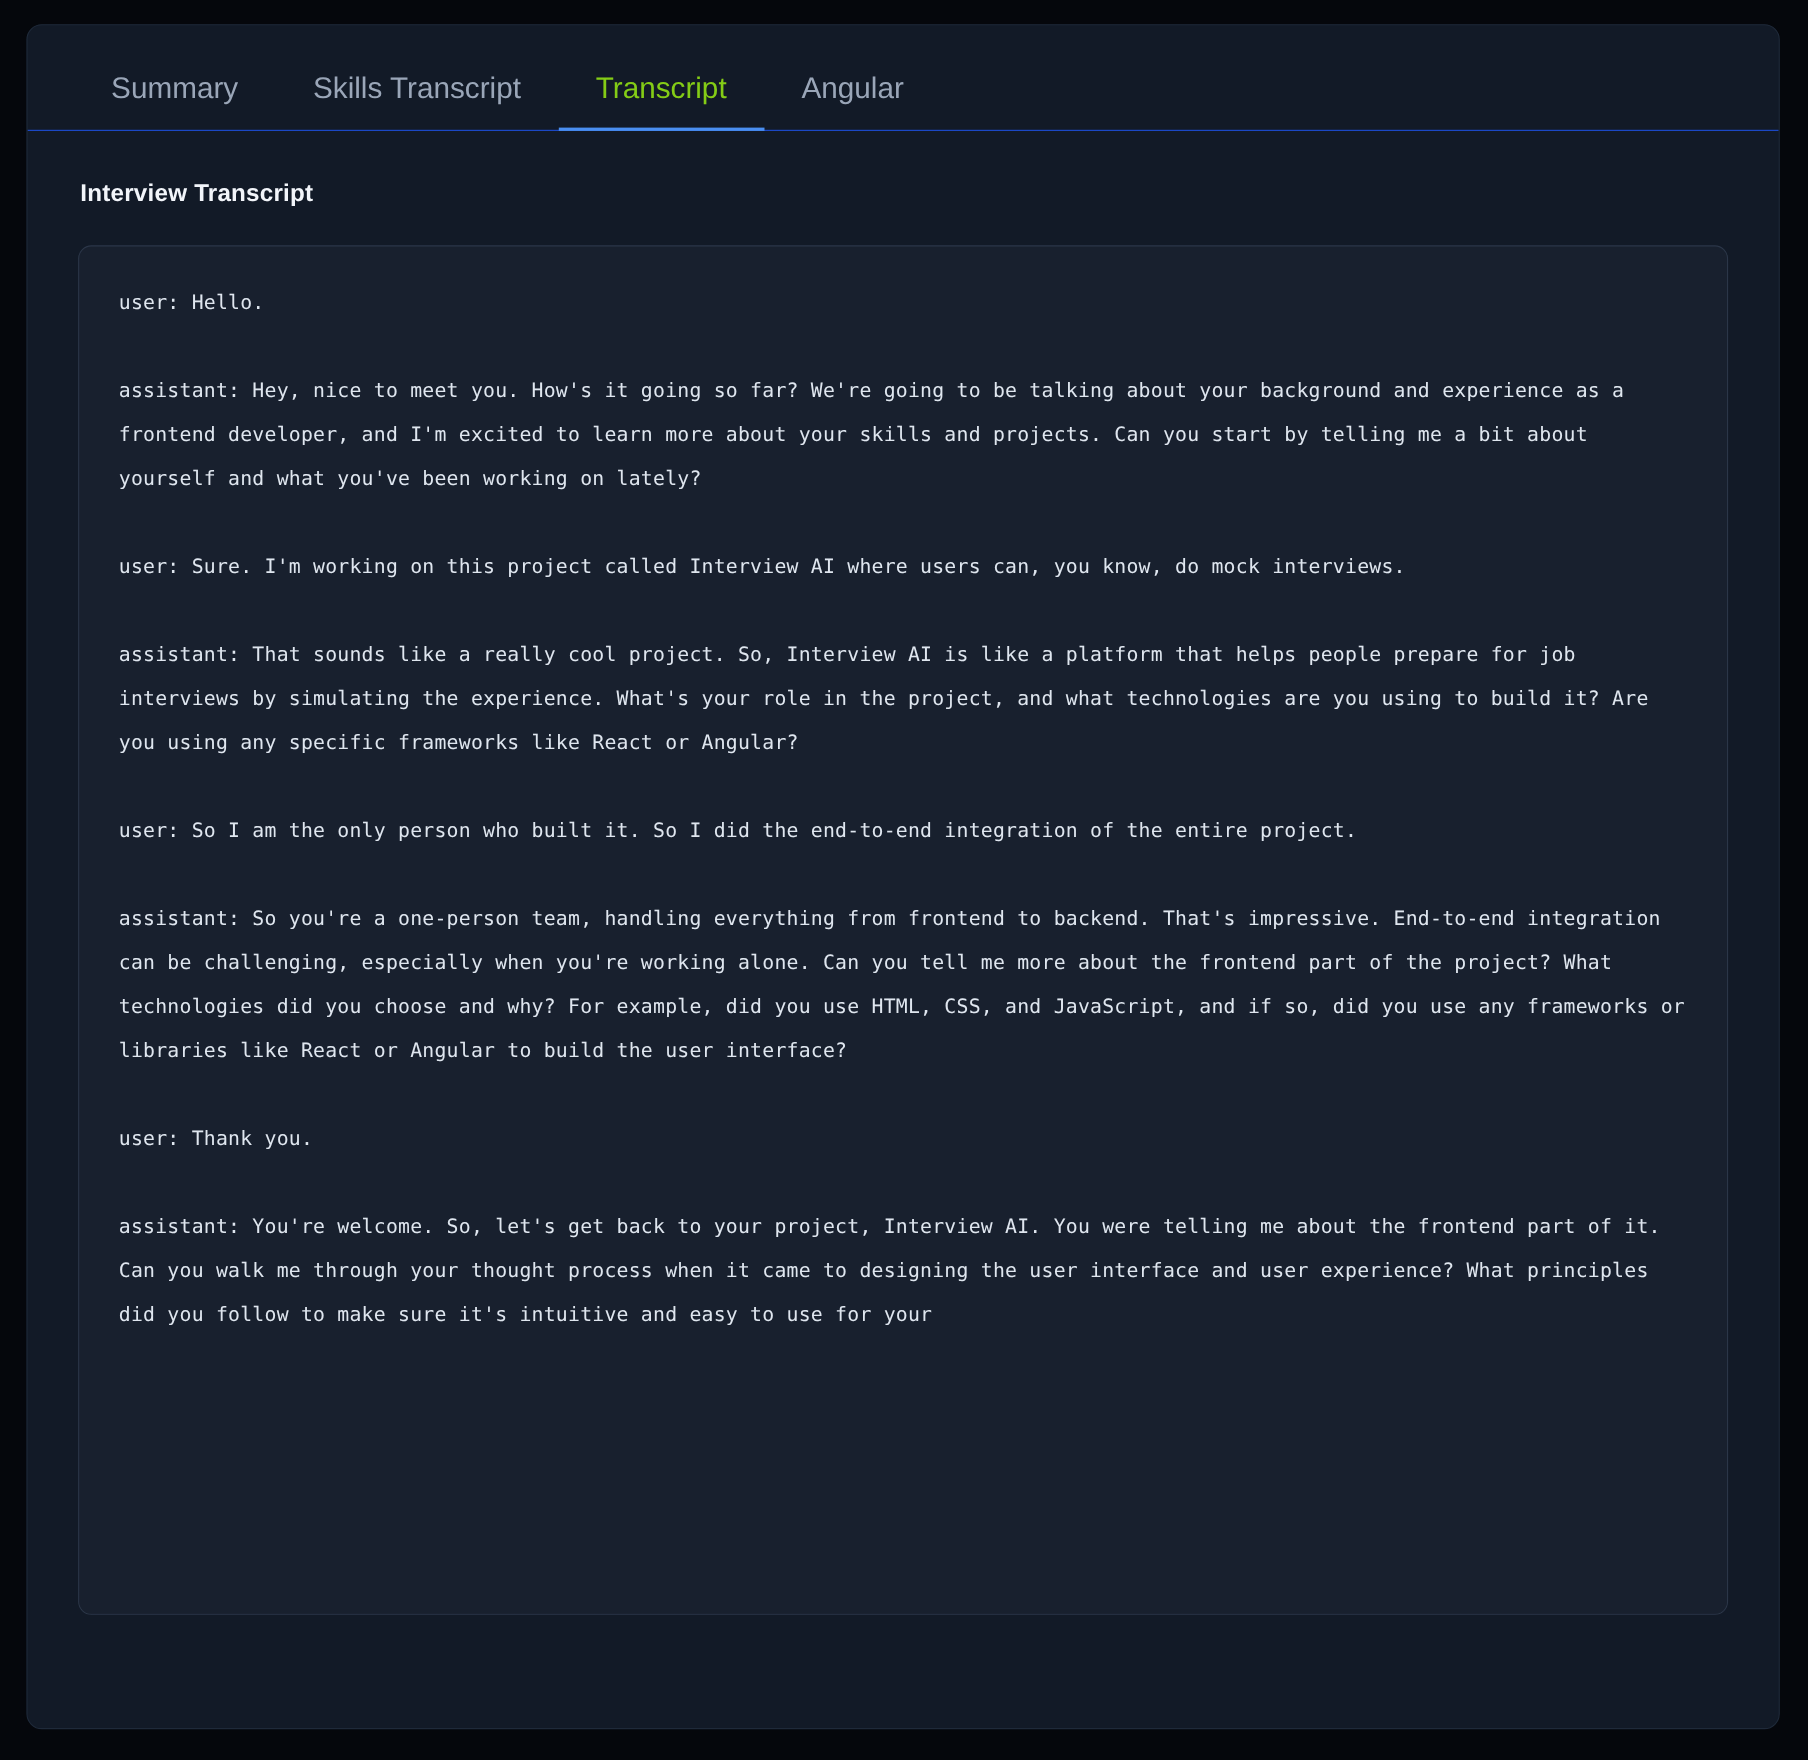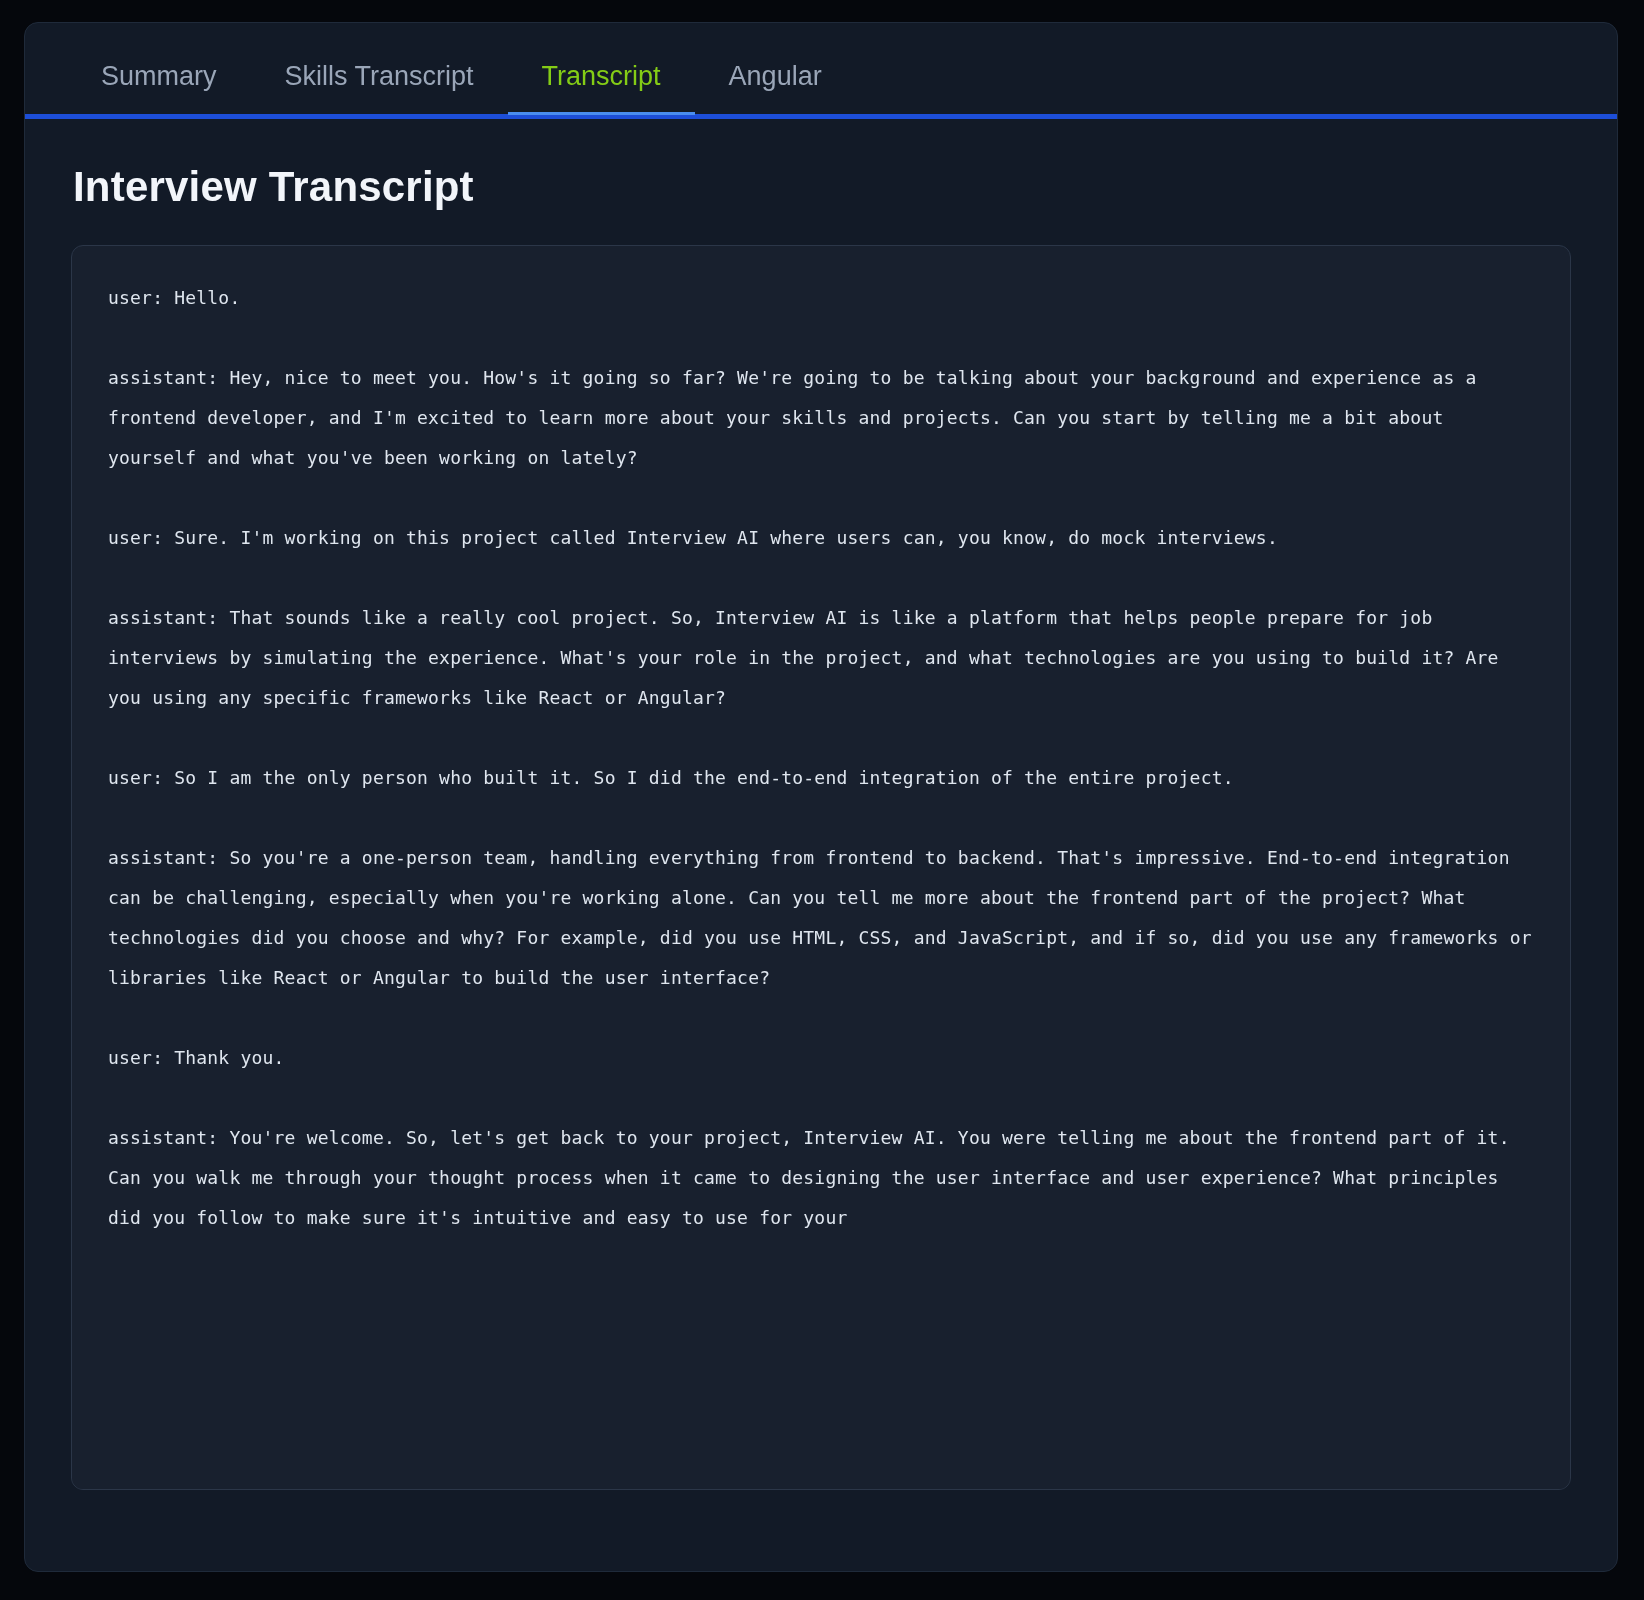--- a/index.html
+++ b/index.html
@@ -22,21 +22,21 @@
     background: #121a27;
     border: 1px solid #1f2a3a;
     border-radius: 14px;
     box-sizing: border-box;
     overflow: hidden;
   }
   .tabbar {
     display: flex;
     align-items: flex-end;
     height: 96px;
-    border-bottom: 5px solid #1d4ed8;
+    border-bottom: 1px solid #1d4ed8;
     padding: 0 10px 0 42px;
     box-sizing: border-box;
   }
   .tab {
     position: relative;
     padding: 0 34px 24px 34px;
     font-size: 27px;
     color: #9aa6b8;
     line-height: 1;
     cursor: pointer;
@@ -51,21 +51,21 @@
     left: 0;
     right: 0;
     bottom: -1px;
     height: 3px;
     background: #4a8ef0;
   }
   .content {
     padding: 44px 46px 0 46px;
   }
   .page-title {
-    font-size: 42px;
+    font-size: 22px;
     font-weight: bold;
     color: #f2f5fa;
     margin: 0 0 34px 2px;
     letter-spacing: 0.2px;
   }
   .transcript-box {
     background: #18202e;
     border: 1px solid #2b3648;
     border-radius: 12px;
     height: 1245px;

